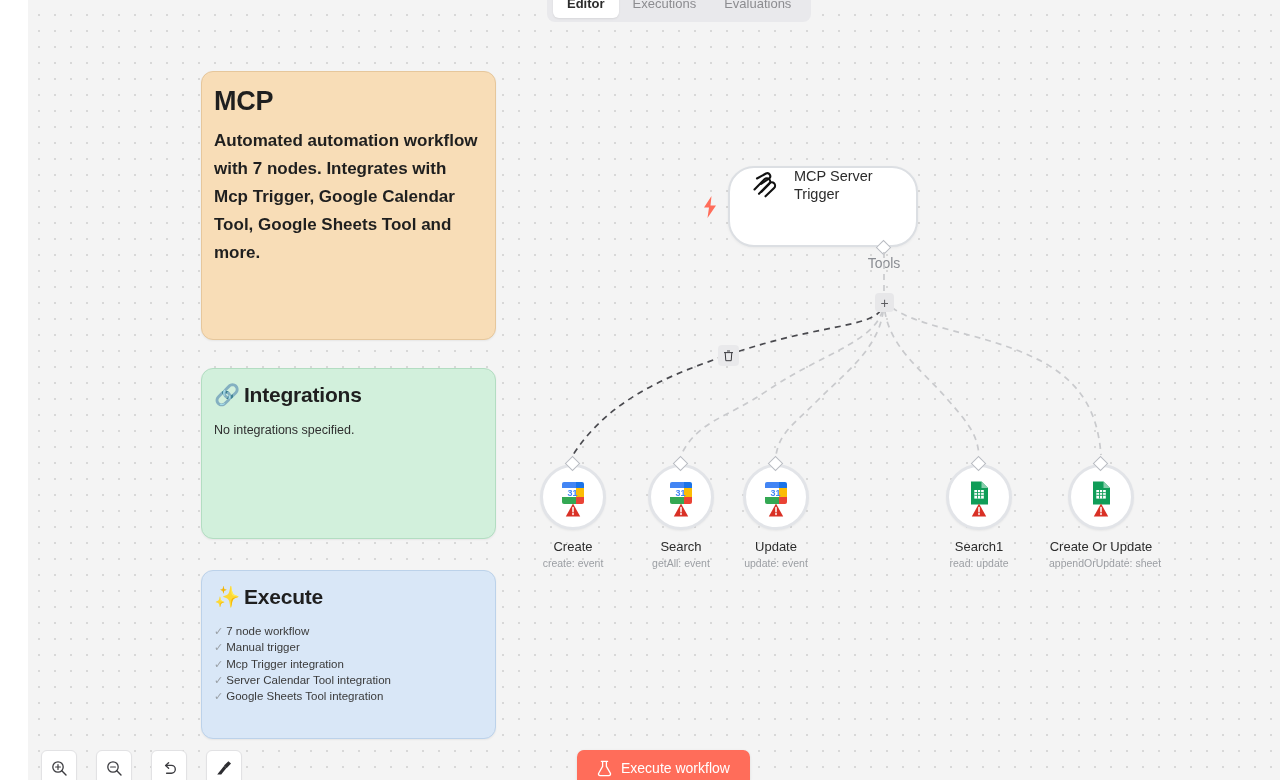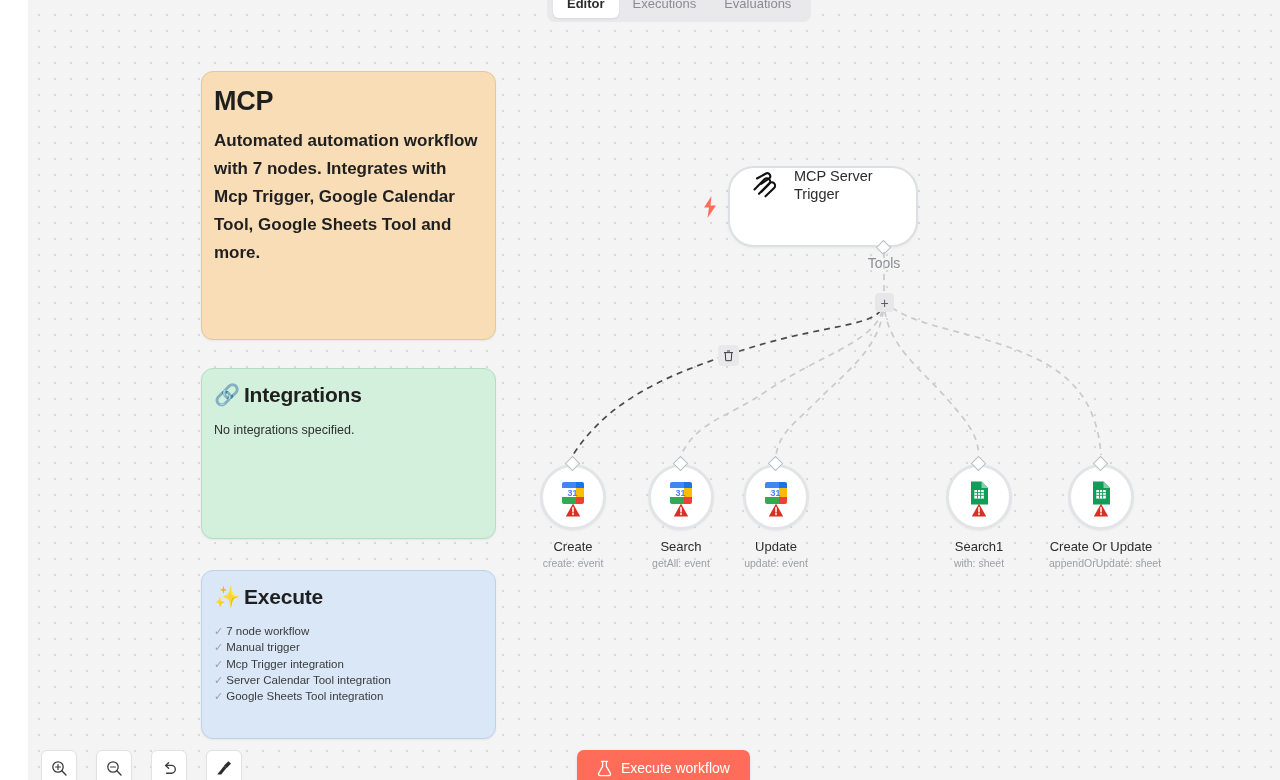--- a/index.html
+++ b/index.html
@@ -425,21 +425,21 @@
         </svg>
       </span>
       <span class="warn">
         <svg width="16" height="16" viewBox="0 0 16 16">
           <path d="M8 1.6 L15.2 14.4 H0.8 Z" fill="#d93025"></path>
           <path d="M8 5.4 v4.1 M8 11.3 v1.1" stroke="#ffffff" stroke-width="1.5" stroke-linecap="round"></path>
         </svg>
       </span>
     </div>
     <div class="tool-name">Search1</div>
-    <div class="tool-sub">with: sheet</div>
+    <div class="tool-sub">read: update</div>
   </div>
 
   <div class="tool-node" style="left:1021px; top:464px;">
     <div class="tool-circle">
       <div class="tool-diamond"></div>
       <span class="node-icon">
         <svg width="26" height="26" viewBox="0 0 26 26">
           <path d="M5 1.5 h10.5 L22 8 v16.5 H5 Z" fill="#0f9d58"></path>
           <path d="M15.5 1.5 L22 8 h-6.5 Z" fill="#87ceac"></path>
           <rect x="8.3" y="10" width="9.5" height="8.6" fill="#ffffff"></rect>

